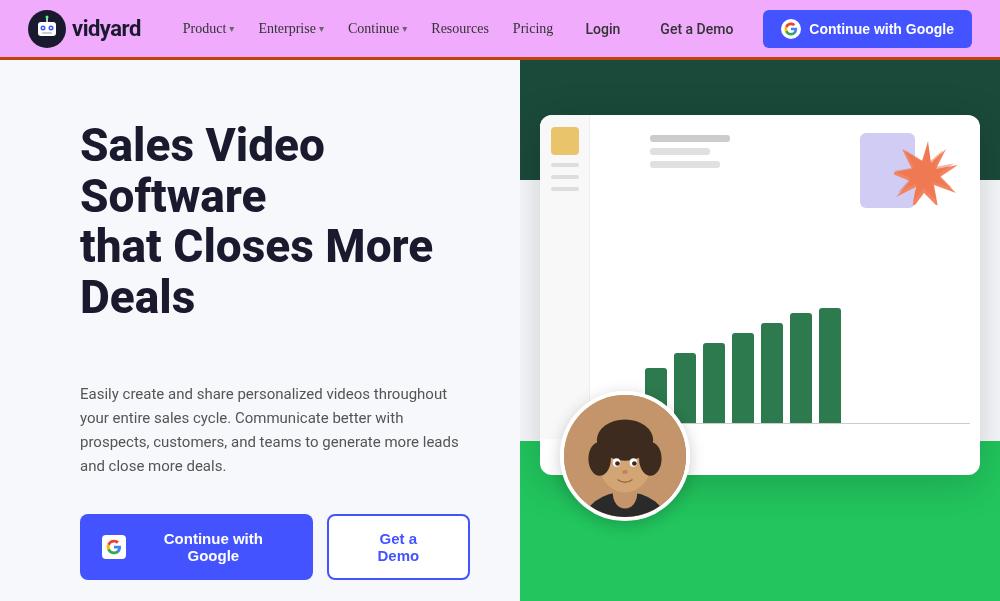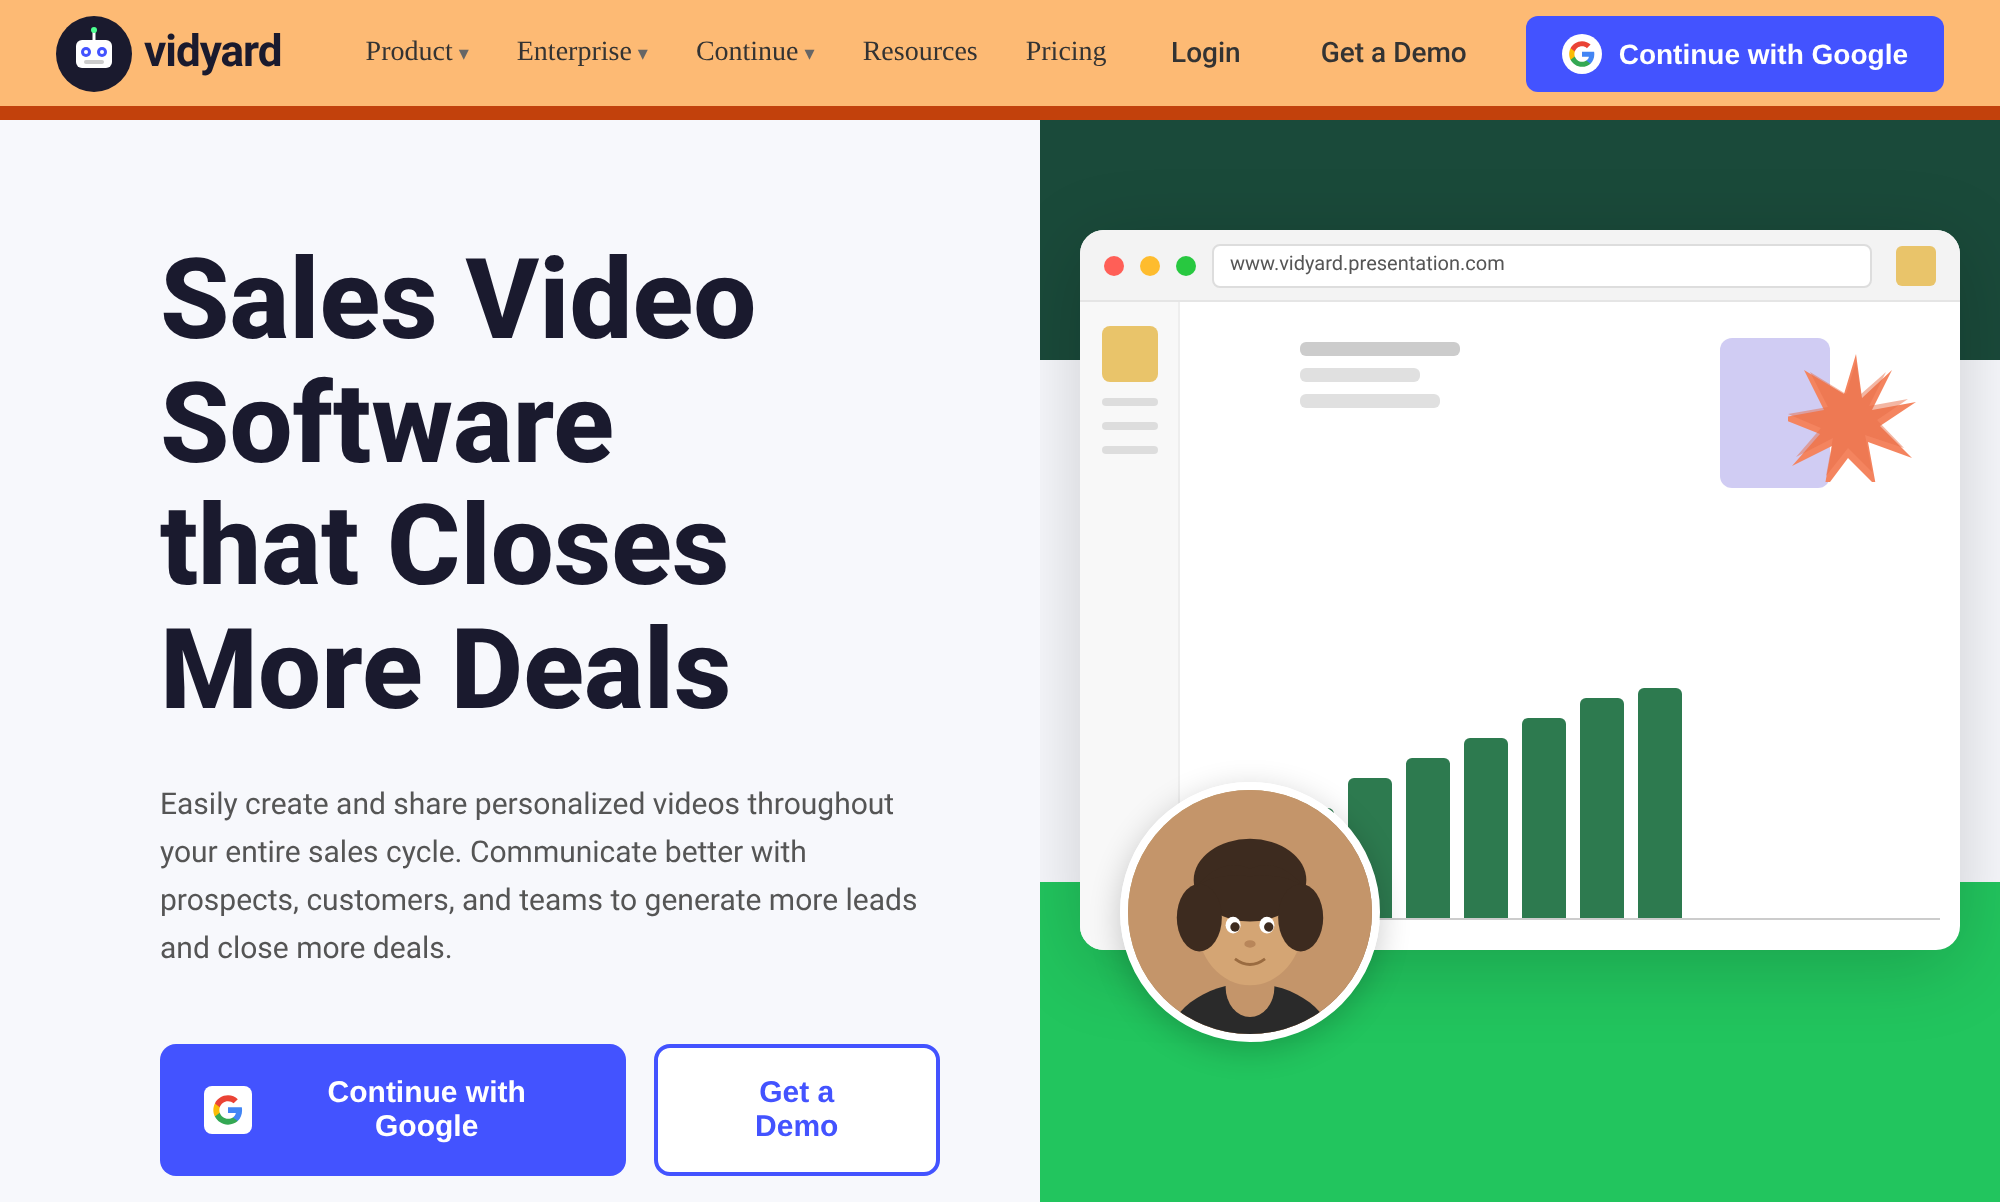--- a/index.html
+++ b/index.html
@@ -1,21 +1,21 @@
 <!DOCTYPE html>
 <html><head>
   <meta charset="utf-8">
   <style>
     * { margin: 0; padding: 0; box-sizing: border-box; }
     body { font-family: -apple-system, BlinkMacSystemFont, 'Segoe UI', Roboto, sans-serif; background: #f7f8fc; width: 1000px; height: 601px; overflow: hidden; }
 
     
     nav {
       display: flex; align-items: center; padding: 0 28px; height: 60px;
-      background: #fdba74; border-bottom: 7px solid #c2410c; position: relative; z-index: 10;
+      background: #f0abfc; border-bottom: 3px solid #c2410c; position: relative; z-index: 10;
     }
     .logo { display: flex; align-items: center; gap: 6px; margin-right: 32px; }
     .logo-icon { width: 38px; height: 38px; }
     .logo-text { font-size: 22px; font-weight: 700; color: #1a1a2e; letter-spacing: -0.5px; }
     .nav-items { display: flex; align-items: center; gap: 4px; flex: 1; font-family: Liberation Serif, serif; }
     .nav-item {
       display: flex; align-items: center; gap: 3px; padding: 6px 10px;
       font-size: 14px; color: #333; cursor: pointer; font-weight: 500;
     }
     .chevron { font-size: 10px; color: #666; }
@@ -28,22 +28,22 @@
       padding: 9px 18px; font-size: 14px; font-weight: 600; cursor: pointer;
       white-space: nowrap;
     }
     .btn-google-nav .g-icon { width: 20px; height: 20px; background: #fff; border-radius: 50%; display: flex; align-items: center; justify-content: center; font-size: 12px; font-weight: 700; color: #4353ff; }
 
     
     .main { display: flex; height: 541px; }
 
     
     .left { width: 520px; padding: 60px 50px 40px 80px; display: flex; flex-direction: column; justify-content: flex-start; }
-    .hero-title { font-size: 56px; font-weight: 800; color: #1a1a2e; line-height: 1.1; margin-bottom: 24px; }
-    .hero-desc { font-size: 15px; color: #555; line-height: 1.6; margin-bottom: 36px; max-width: 380px; }
+    .hero-title { font-size: 46px; font-weight: 800; color: #1a1a2e; line-height: 1.1; margin-bottom: 24px; }
+    .hero-desc { font-size: 15px; color: #555; line-height: 1.6; margin-bottom: 36px; max-width: 380px; margin-top: 36px; }
     .cta-row { display: flex; gap: 14px; margin-bottom: 14px; }
     .btn-google-main {
       display: flex; align-items: center; gap: 10px;
       background: #4353ff; color: #fff; border: none; border-radius: 8px;
       padding: 14px 22px; font-size: 15px; font-weight: 600; cursor: pointer;
     }
     .btn-google-main .g-box {
       width: 24px; height: 24px; background: #fff; border-radius: 4px;
       display: flex; align-items: center; justify-content: center;
     }
@@ -183,30 +183,20 @@
     </div>
 
 
   </div>
 
   <div class="right">
     <div class="bg-dark"></div>
     <div class="bg-green"></div>
 
     <div class="browser-window">
-      <div class="browser-bar">
-        <div class="dot dot-r"></div>
-        <div class="dot dot-y"></div>
-        <div class="dot dot-g"></div>
-        <div class="url-bar">
-          <span style="font-size:10px; color:#555;">www.vidyard.presentation.com</span>
-        </div>
-
-        <div style="width:20px;height:20px;background:#e9c46a;border-radius:3px;margin-left:4px;"></div>
-      </div>
 
       <div class="browser-content">
 
         <div class="browser-sidebar">
           <div class="sidebar-icon"></div>
           <div style="width:28px;height:4px;background:#ddd;border-radius:2px;"></div>
           <div style="width:28px;height:4px;background:#ddd;border-radius:2px;"></div>
           <div style="width:28px;height:4px;background:#ddd;border-radius:2px;"></div>
         </div>
 

